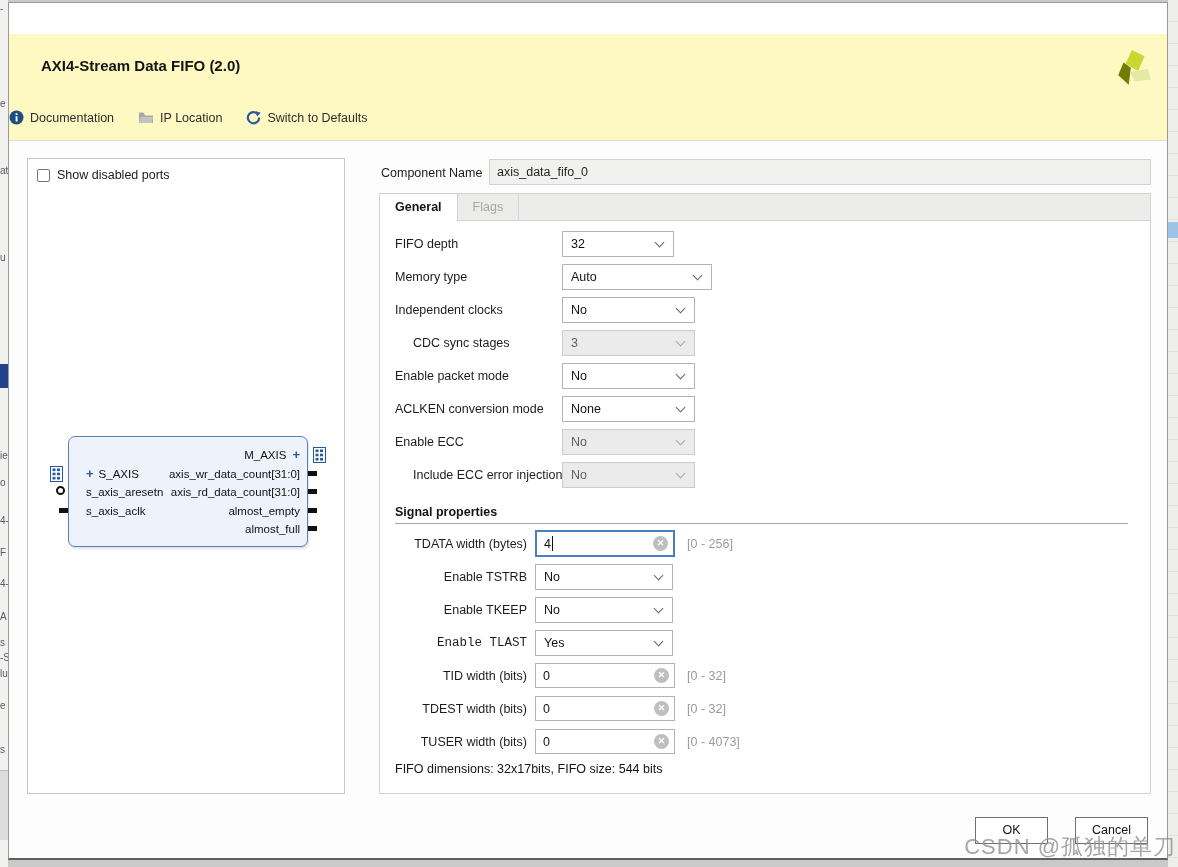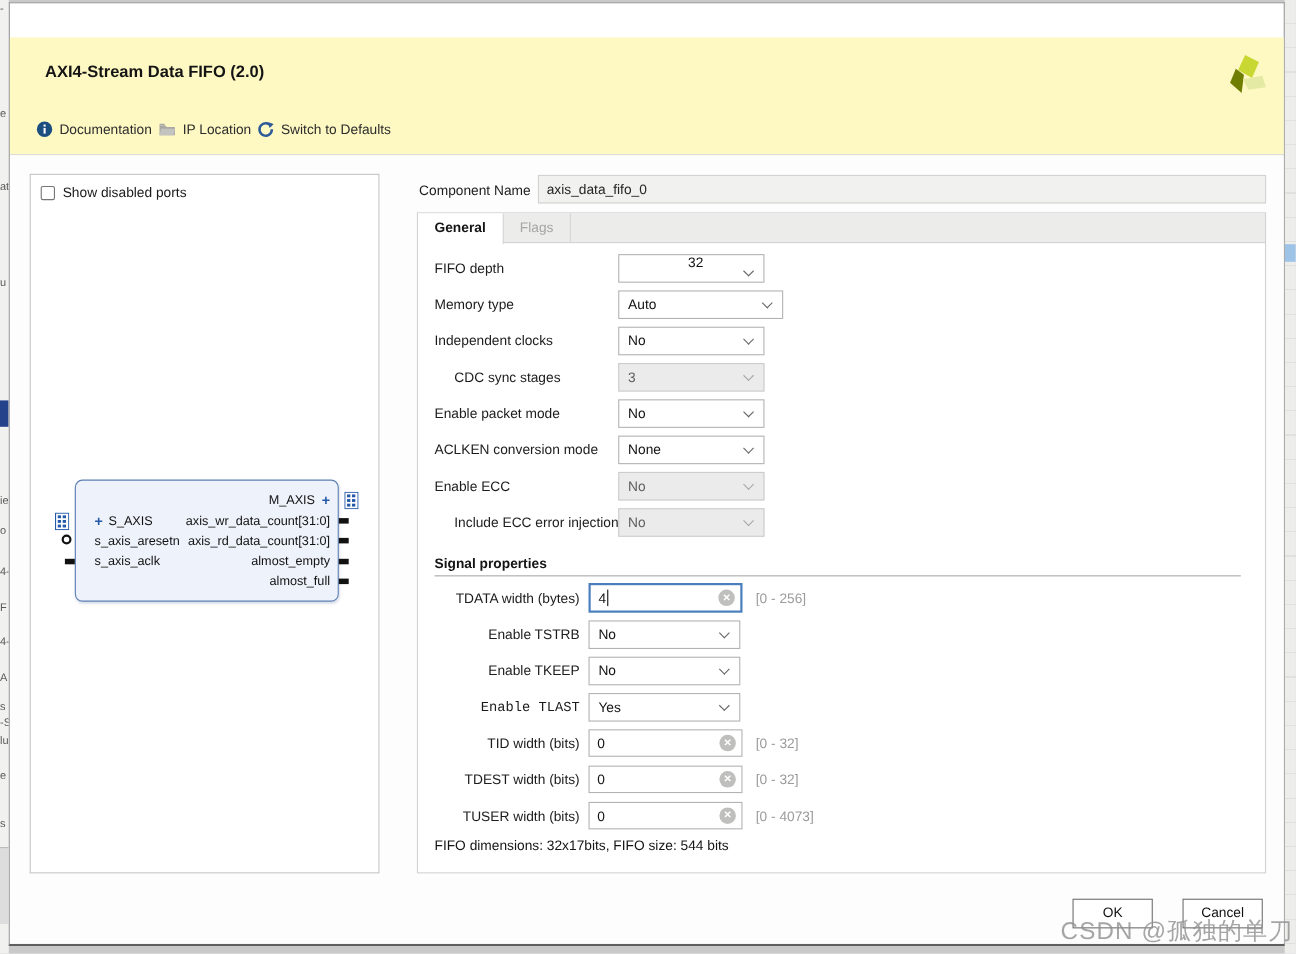--- a/index.html
+++ b/index.html
@@ -22,21 +22,21 @@
     background:#ffffff; border:1px solid #9a9a9a; border-bottom:2px solid #5f5f5f; }
 
   .titlebar { position:absolute; left:0; top:0; right:0; height:30px; background:#fff; border-bottom:1px solid #ececec; }
   .titlebar .logo { position:absolute; left:10px; top:6px; }
   .titlebar .title { position:absolute; left:34px; top:0; line-height:30px; font-size:13px; color:#2b2b2b; }
   .close-x { position:absolute; right:10px; top:2px; width:26px; height:26px; text-align:center; line-height:26px;
     font-size:19px; color:#2b2b2b; cursor:pointer; }
 
   .header { position:absolute; left:0; top:31px; right:0; height:107px; background:#fef9c3; border-bottom:1px solid #dcdcdc; }
   .header .ip-title { position:absolute; left:32px; top:23px; font-size:15px; font-weight:bold; color:#141414; }
-  .toolbar { position:absolute; left:24px; top:76px; display:flex; gap:6px; align-items:center; }
+  .toolbar { position:absolute; left:0; top:76px; display:flex; gap:24px; align-items:center; }
   .toolbar .titem { display:flex; align-items:center; gap:6px; font-size:12.5px; color:#2d2d2d; cursor:pointer; }
   .header .biglogo { position:absolute; right:14px; top:16px; }
 
   .main { position:absolute; left:0; top:139px; right:0; bottom:0; background:#fdfdfd; }
 
   
   .left-panel { position:absolute; left:18px; top:16px; width:318px; height:636px; background:#fff; border:1px solid #c6c6c6; }
   .cb-row { position:absolute; left:9px; top:9px; display:flex; align-items:center; gap:7px; }
   .checkbox { width:13px; height:13px; background:#fff; border:1px solid #757575; border-radius:2px; }
   .cb-label { font-size:12.5px; color:#1a1a1a; }
@@ -227,21 +227,21 @@
     <div class="comp-label">Component Name</div>
     <div class="comp-field">axis_data_fifo_0</div>
 
     <div class="tabbox">
       <div class="tabbar">
         <div class="tab active">General</div>
         <div class="tab disabled">Flags</div>
       </div>
       <div id="generalBody">
           <div class="row-label" style="left: 15px; top: 37px;">FIFO depth</div>
-          <div class="select" style="left: 182px; top: 37px; width: 133px; flex-direction: column;">
+          <div class="select" style="left: 182px; top: 37px; width: 112px;">
             <span class="val">32</span>
             <span class="chev"></span>
           </div>
           <div class="row-label" style="left: 15px; top: 70px;">Memory type</div>
           <div class="select" style="left: 182px; top: 70px; width: 150px;">
             <span class="val">Auto</span>
             <span class="chev"></span>
           </div>
           <div class="row-label" style="left: 15px; top: 103px;">Independent clocks</div>
           <div class="select" style="left: 182px; top: 103px; width: 133px;">

